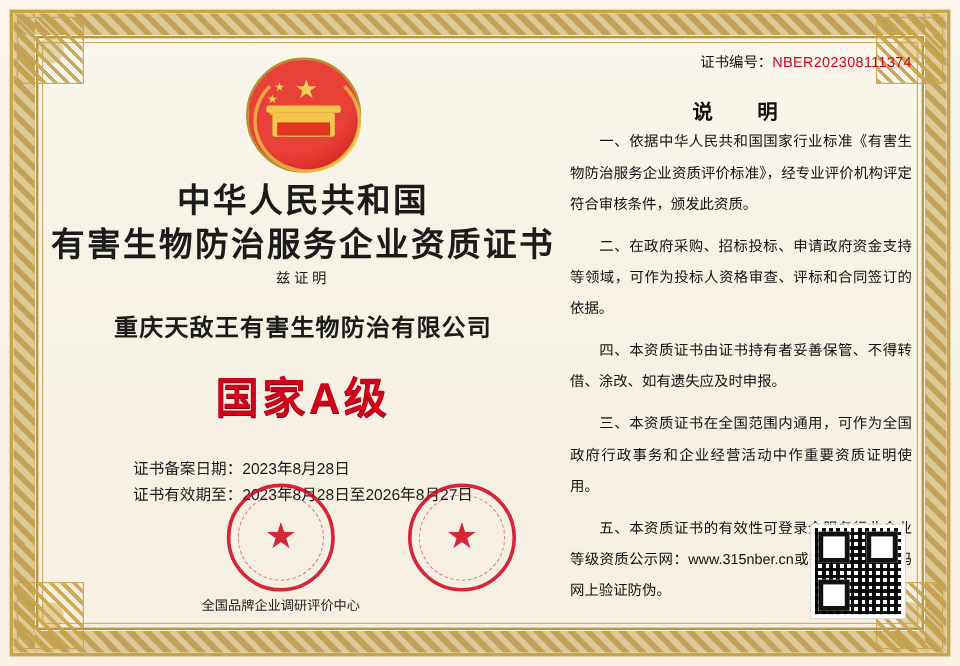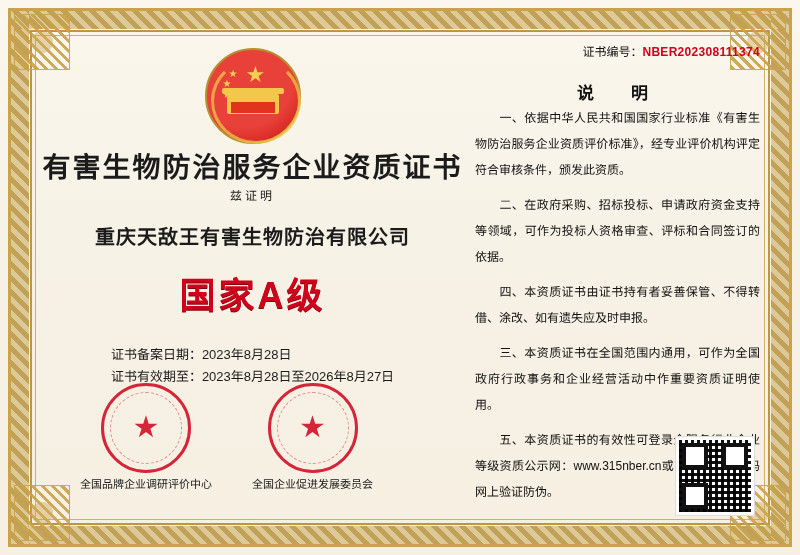--- a/index.html
+++ b/index.html
@@ -122,22 +122,22 @@
   }
   .dates{
     margin-top:26px;font-size:13px;color:#1b1b1b;line-height:22px;
     display:inline-block;text-align:left;
   }
   .dates .row{white-space:nowrap;}
   .dates .lab{letter-spacing:0px;text-align:right;}
 
   
   .seals{
-    position:absolute;left:40px;bottom:24px;width:350px;
-    display:flex;gap:40px;justify-content:flex-start;
+    position:absolute;left:40px;bottom:4px;width:350px;
+    display:flex;gap:40px;justify-content:flex-end;
   }
   .seal-wrap{text-align:center;position:relative;}
   .seal{
     width:84px;height:84px;border-radius:50%;
     border:3px solid #d0021b;position:relative;margin:0 auto;
     opacity:.85;
   }
   .seal:after{
     content:"★";position:absolute;left:50%;top:50%;transform:translate(-50%,-52%);
     color:#d0021b;font-size:30px;line-height:30px;
@@ -147,21 +147,21 @@
     border:1px dashed rgba(208,2,27,.55);
   }
   .seal-caption{
     font-size:11px;color:#1b1b1b;margin-top:2px;white-space:nowrap;
   }
 
   
   .certno{
     text-align:right;font-size:12px;color:#111;margin-top:2px;
   }
-  .certno .val{color:#d0021b;font-weight:bold;letter-spacing:.3px;}
+  .certno .val{color:#d0021b;font-weight:normal;letter-spacing:.3px;}
   .shuoming{
     text-align:center;font-size:17px;font-weight:bold;letter-spacing:10px;
     margin:20px 0 1px 0;color:#111;
   }
   .para{
     font-size:12px;line-height:26px;color:#111;text-align:justify;
     margin:0 0 9px 0;text-indent:0;
   }
   .para .ind{display:inline-block;width:24px;}
   
@@ -203,20 +203,21 @@
         <div class="wheat"></div>
         <div class="star big">★</div>
         <div class="star s1">★</div>
         <div class="star s2">★</div>
         <div class="star s3">★</div>
         <div class="star s4">★</div>
         <div class="gate"></div>
       </div>
 
       <h1 class="title">
+        <span>中华人民共和国</span>
         <span class="l2">有害生物防治服务企业资质证书</span>
       </h1>
 
       <div class="zizhengming">兹证明</div>
 
       <div class="company">重庆天敌王有害生物防治有限公司</div>
 
       <div class="grade">国家A级</div>
 
       <div class="dates">
@@ -232,21 +233,20 @@
         <div class="seal-wrap">
           <div class="seal">
               <span class="ring-text"></span>
             </div>
           <div class="seal-caption">全国品牌企业调研评价中心</div>
         </div>
         <div class="seal-wrap">
           <div class="seal">
               <span class="ring-text"></span>
             </div>
-          <div class="seal-caption">全国企业促进发展委员会</div>
         </div>
       </div>
     </div>
 
     <div class="right">
 
       <div class="certno">
         <span>证书编号：</span><span class="val">NBER202308111374</span>
       </div>
 

